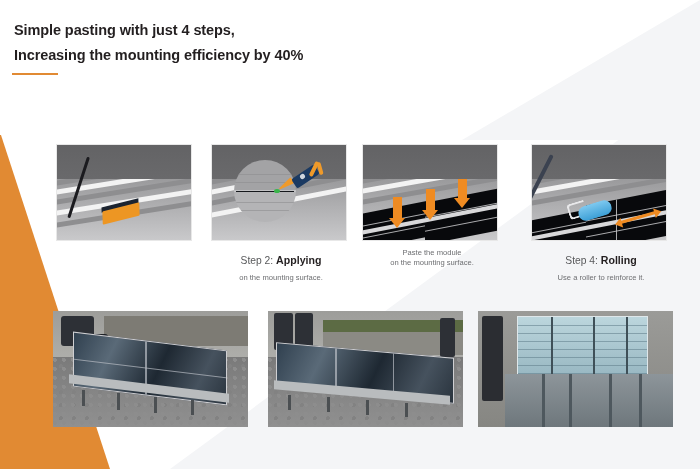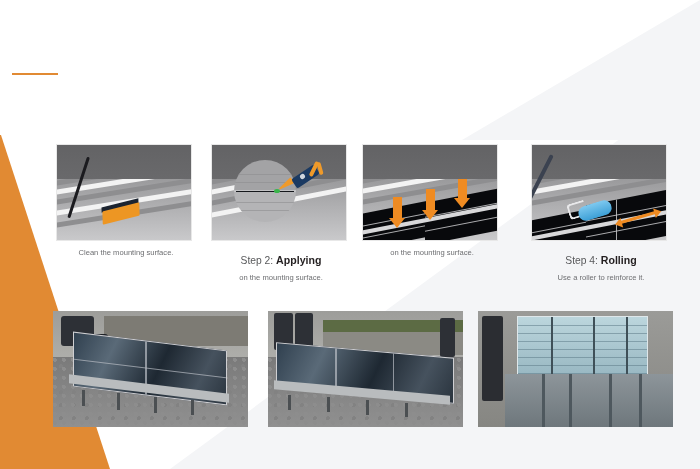--- a/index.html
+++ b/index.html
@@ -157,43 +157,44 @@
 </head>
 <body>
 
 <div class="slide">
 
   <div class="bg-diag-br"></div>
   <div class="bg-wedge-orange2"></div>
   <div class="bg-white-top"></div>
   <div class="bg-white-top2"></div>
 
+  <div class="header">
+    <div class="title-line">Simple pasting with just 4 steps,</div>
+    <div class="title-line">Increasing the mounting efficiency by 40%</div>
+  </div>
   <div class="rule"></div>
 
 
   <div class="steps">
 
     <div class="step step-0">
       <div class="thumb">
         <div class="sky"></div>
         <div class="roof">
           <div class="rib" style="top:2px;transform:rotate(-9deg)"></div>
           <div class="rib dark" style="top:10px;transform:rotate(-9deg)"></div>
           <div class="rib" style="top:19px;transform:rotate(-9deg)"></div>
           <div class="rib dark" style="top:29px;transform:rotate(-9deg)"></div>
           <div class="rib" style="top:40px;transform:rotate(-9deg)"></div>
           <div class="rib dark" style="top:52px;transform:rotate(-9deg)"></div>
         </div>
         <div class="broom-handle"></div>
         <div class="broom-bristle"></div>
         <div class="broom-head"></div>
       </div>
-      <div class="step-desc">
-        <div>Clean the mounting surface.</div>
-      </div>
     </div>
 
     <div class="step step-1">
       <div class="thumb">
         <div class="sky"></div>
         <div class="roof">
           <div class="rib" style="top:2px;transform:rotate(-11deg)"></div>
           <div class="rib dark" style="top:11px;transform:rotate(-11deg)"></div>
           <div class="rib" style="top:21px;transform:rotate(-11deg)"></div>
           <div class="rib dark" style="top:32px;transform:rotate(-11deg)"></div>
@@ -238,20 +239,21 @@
         <div class="panel" style="left:62px;top:50px;width:80px;height:42px;transform:skewY(-11deg);">
           <div class="panel-line" style="left:0;top:14px;width:100%;"></div>
           <div class="panel-line" style="left:0;top:28px;width:100%;"></div>
         </div>
         <div class="rail" style="left:-6px;top:72px;width:150px;height:4px;transform:rotate(-11deg);"></div>
         <div class="arrow-d" style="left:30px;top:52px;height:22px;"></div>
         <div class="arrow-d" style="left:63px;top:44px;height:22px;"></div>
         <div class="arrow-d" style="left:95px;top:34px;height:20px;"></div>
       </div>
       <div class="step-desc">
+        <div>Paste the module</div>
         <div>on the mounting surface.</div>
       </div>
     </div>
 
     <div class="step step-3">
       <div class="thumb">
         <div class="sky"></div>
         <div class="roof">
           <div class="rib" style="top:1px;transform:rotate(-10deg)"></div>
           <div class="rib dark" style="top:10px;transform:rotate(-10deg)"></div>

